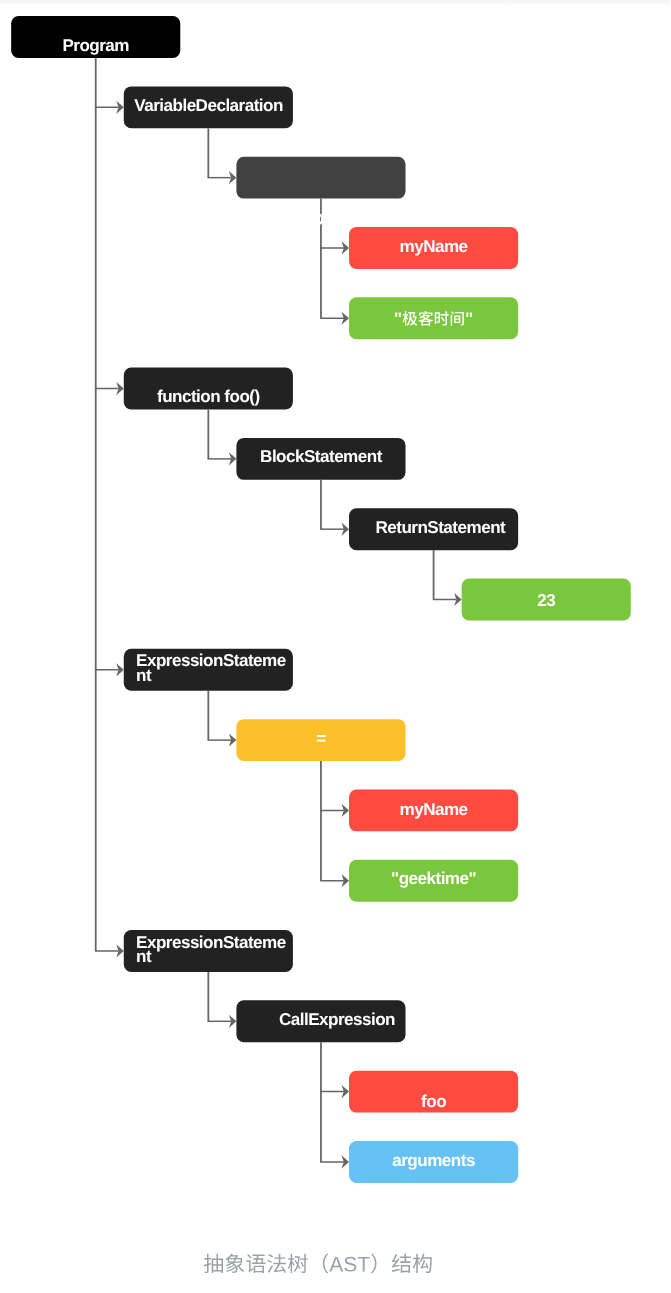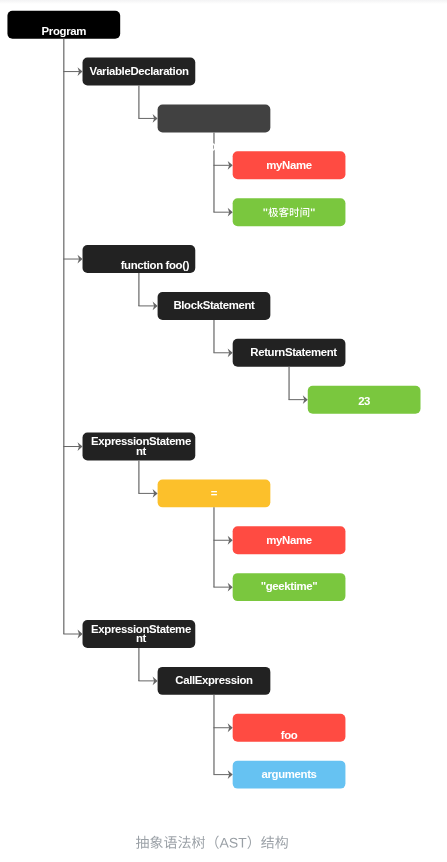--- a/index.html
+++ b/index.html
@@ -35,21 +35,21 @@
     align-items: center;
     justify-content: center;
     text-align: center;
     line-height: 9.4px;
     padding: 0 7px;
     overflow: visible;
     background: none;
   }
   .node > span { display: block; width: 100%; }
   .node.wrap { justify-content: flex-start; padding-left: 8.2px; }
-  .node.wrap > span { text-align: center; word-break: break-all; width: 100.6px; flex: 0 0 auto; }
+  .node.wrap > span { text-align: left; word-break: break-all; width: 100.6px; flex: 0 0 auto; }
   #caption-svg {
     position: absolute;
     left: 0;
     top: 820px;
   }
   #caption-path { transform: translate(135.5px, 27.6px); }
   svg#links { position:absolute; left:0; top:0; }
 </style>
 </head>
 <body>
@@ -123,21 +123,21 @@
     </div>
     <div class="node" style="left: 82.52px; top: 57.59px; width: 112.75px; height: 27.95px; text-align: right;">
       <span>VariableDeclaration</span>
     </div>
     <div class="node" style="left: 157.6px; top: 104.46px; width: 112.75px; height: 27.95px; margin-top: 29px;">
       <span>VariableDeclarator</span>
     </div>
     <div class="node" style="left: 232.68px; top: 151.33px; width: 112.75px; height: 27.95px;">
       <span>myName</span>
     </div>
-    <div class="node" style="left: 82.52px; top: 245.07px; width: 112.75px; height: 41px; margin-left: 16px;">
+    <div class="node" style="left: 82.52px; top: 245.07px; width: 112.75px; height: 41px;">
       <span>function foo()</span>
     </div>
     <div class="node" style="left: 157.6px; top: 291.94px; width: 112.75px; height: 27.95px; justify-content: flex-end;">
       <span>BlockStatement</span>
     </div>
     <div class="node" style="left: 232.68px; top: 338.81px; width: 112.75px; height: 27.95px; padding-left: 16px;">
       <span>ReturnStatement</span>
     </div>
     <div class="node" style="left: 307.76px; top: 385.68px; width: 112.75px; height: 33px;">
       <span>23</span>
@@ -150,21 +150,21 @@
     </div>
     <div class="node" style="left: 232.68px; top: 526.29px; width: 112.75px; height: 27.95px;">
       <span>myName</span>
     </div>
     <div class="node" style="left: 232.68px; top: 573.16px; width: 112.75px; height: 27.95px;">
       <span>"geektime"</span>
     </div>
     <div class="node wrap" style="left: 82.52px; top: 620.03px; width: 112.75px; height: 27.95px;">
       <span>ExpressionStatement</span>
     </div>
-    <div class="node" style="left: 157.6px; top: 666.9px; width: 112.75px; height: 27.95px;">
+    <div class="node" style="left: 157.6px; top: 666.9px; width: 112.75px; height: 27.95px; text-align: right;">
       <span>CallExpression</span>
     </div>
     <div class="node" style="left: 232.68px; top: 713.77px; width: 112.75px; height: 43px;">
       <span>foo</span>
     </div>
     <div class="node" style="left: 232.68px; top: 760.64px; width: 112.75px; height: 27.95px;">
       <span>arguments</span>
     </div>
   </div>
 <svg id="caption-svg" width="447" height="40">

